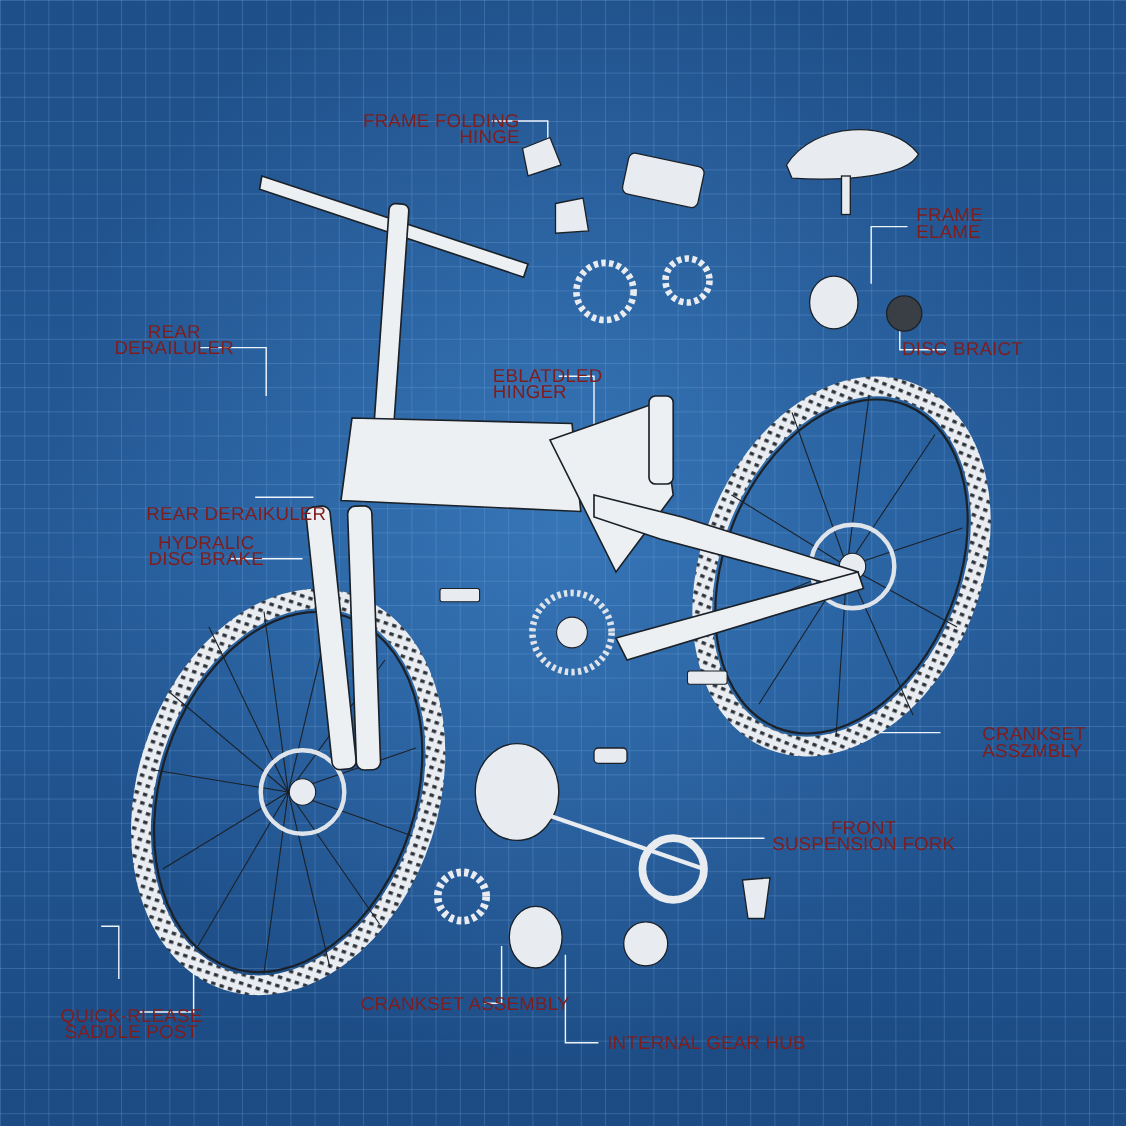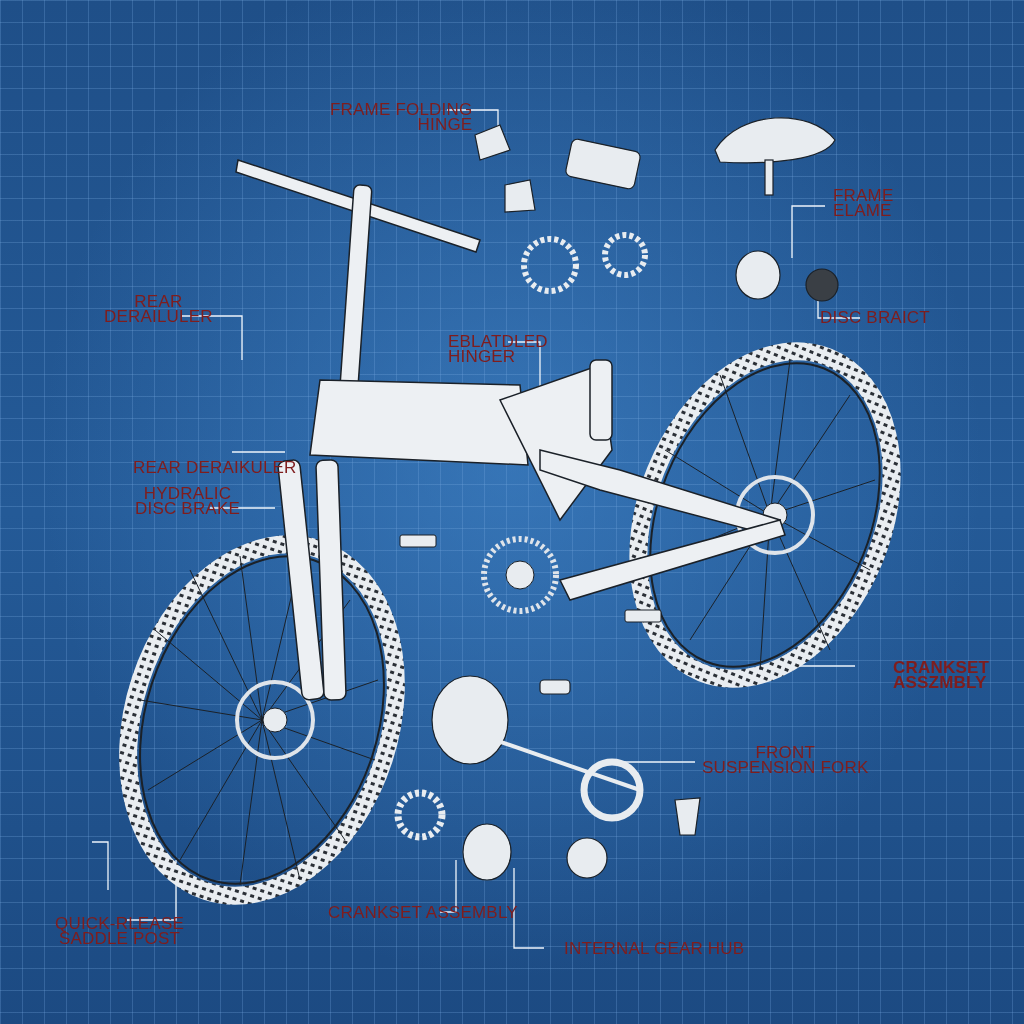--- a/index.html
+++ b/index.html
@@ -158,30 +158,30 @@
   <span>EBLATDLED</span>
   <span>HINGER</span>
 </div>
 <div class="label" style="left:117px; top:460px;margin-left:16px;">
   <span>REAR DERAIKULER</span>
 </div>
 <div class="label c" style="left:135px; top:486px;">
   <span>HYDRALIC</span>
   <span>DISC BRAKE</span>
 </div>
-<div class="label" style="left:893px; top:660px;font-weight:bold;">
+<div class="label" style="left:893px; top:660px;">
   <span>CRANKSET</span>
   <span>ASSZMBLY</span>
 </div>
 <div class="label c" style="left:702px; top:745px;text-align:center;">
   <span>FRONT</span>
   <span>SUSPENSION FORK</span>
 </div>
 <div class="label c" style="left:55px; top:916px;">
   <span>QUICK-RLEASE</span>
   <span>SADDLE POST</span>
 </div>
 <div class="label" style="left:308px; top:905px;margin-left:20px;">
   <span>CRANKSET ASSEMBLY</span>
 </div>
-<div class="label" style="left:552px; top:941px;padding-left:12px;">
+<div class="label" style="left:552px; top:941px;">
   <span>INTERNAL GEAR HUB</span>
 </div>
 
 </body></html>

